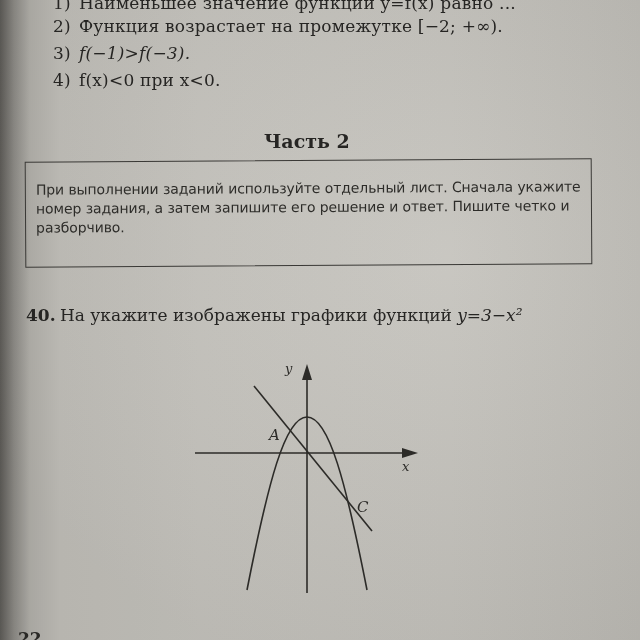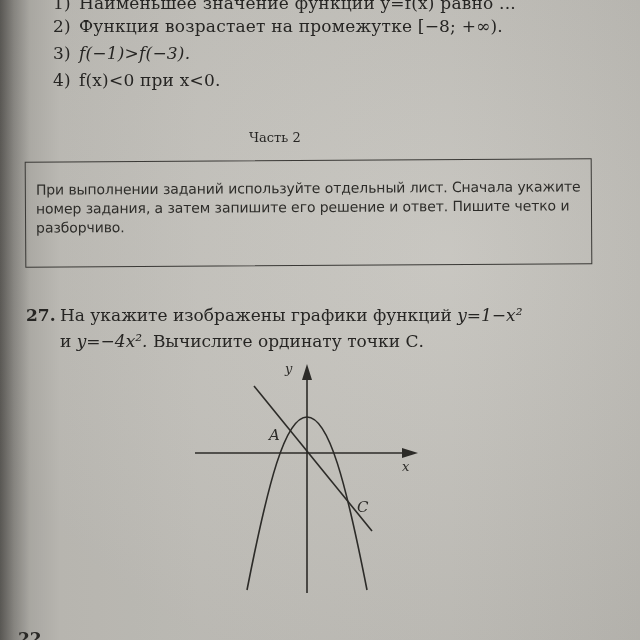--- a/index.html
+++ b/index.html
@@ -11,21 +11,21 @@
     }
     .shade {
       position:absolute; inset:0; pointer-events:none;
       background: radial-gradient(ellipse at 70% 40%, rgba(255,255,255,0.08), rgba(0,0,0,0.06) 80%);
     }
     .opt {
       position:absolute; left:53px; font-size:17px; letter-spacing:0.2px; white-space:nowrap;
     }
     .opt .n { display:inline-block; width:26px; }
     .part-title {
-      position:absolute; left:249px; top:130px; font-size:13px; font-weight:normal;
+      position:absolute; left:264px; top:130px; font-size:19px; font-weight:bold;
     }
     .notice {
       position:absolute; left:25px; top:160px; width:567px; height:106px;
       border:1.5px solid #3a3936; box-sizing:border-box;
       transform: rotate(-0.35deg);
     }
     .notice p {
       margin:0; position:absolute; left:10px; top:18px; width:555px;
       font-family:"DejaVu Sans", sans-serif; font-size:14px; line-height:19px; color:#2d2c29;
       letter-spacing:-0.1px;
@@ -44,45 +44,40 @@
 </head>
 <body>
 
 <div class="shade"></div>
 
 <div>
   <div class="opt" style="top:-7px;">
     <span class="n">1)</span><span>Наименьшее значение функции y=f(x) равно ...</span>
   </div>
   <div class="opt" style="top:16px;">
-    <span class="n">2)</span><span>Функция возрастает на промежутке [−8; +∞).</span>
+    <span class="n">2)</span><span>Функция возрастает на промежутке [−2; +∞).</span>
   </div>
   <div class="opt" style="top:43px;">
     <span class="n">3)</span><i class="m">f(−1)&gt;f(−3).</i>
   </div>
   <div class="opt" style="top:70px;">
     <span class="n">4)</span><span>f(x)&lt;0 при x&lt;0.</span>
   </div>
 </div>
 
 <div class="part-title">Часть 2</div>
 
 <div class="notice">
   <p>При выполнении заданий используйте отдельный лист. Сначала укажите номер задания, а затем запишите его решение и ответ. Пишите четко и разборчиво.</p>
 </div>
 
 <div class="task">
   <div>
-    <span class="num">27.</span><span>На укажите изображены графики функций</span>
-    <i class="m">y=1−x²</i>
-  </div>
-  <div class="l2">
-    <span>и</span>
-    <i class="m">y=−4x².</i>
-    <span>Вычислите ординату точки С.</span>
+    <span class="num">40.</span><span>На укажите изображены графики функций</span>
+    <i class="m">y=3−x²</i>
   </div>
 </div>
 
 <div class="fig">
   <svg width="250" height="250" viewBox="0 0 250 250">
     <g stroke="#2c2b28" fill="none" stroke-width="1.6">
 
       <line x1="5" y1="98" x2="215" y2="98"></line>
       <polygon points="228,98 212,93 212,103" fill="#2c2b28" stroke="none"></polygon>
 

